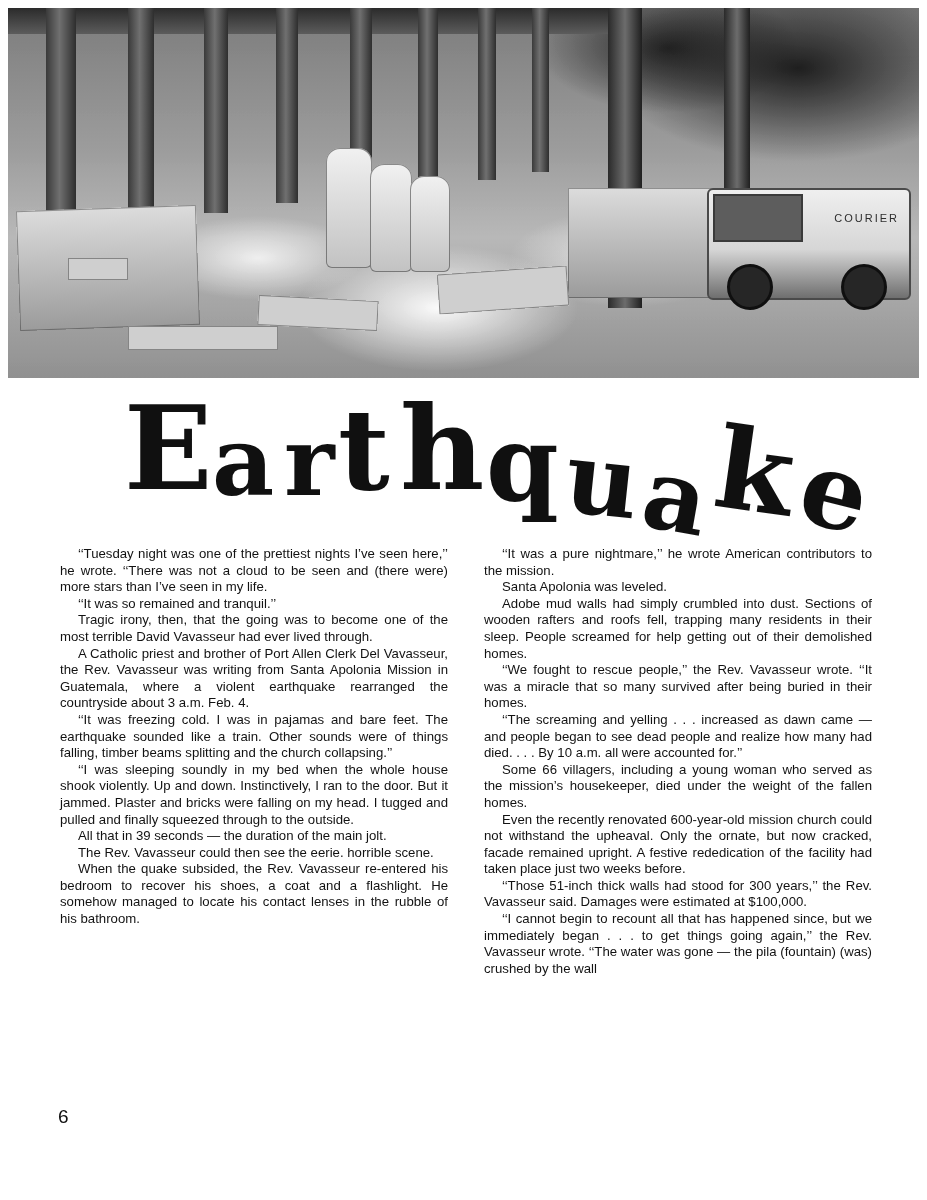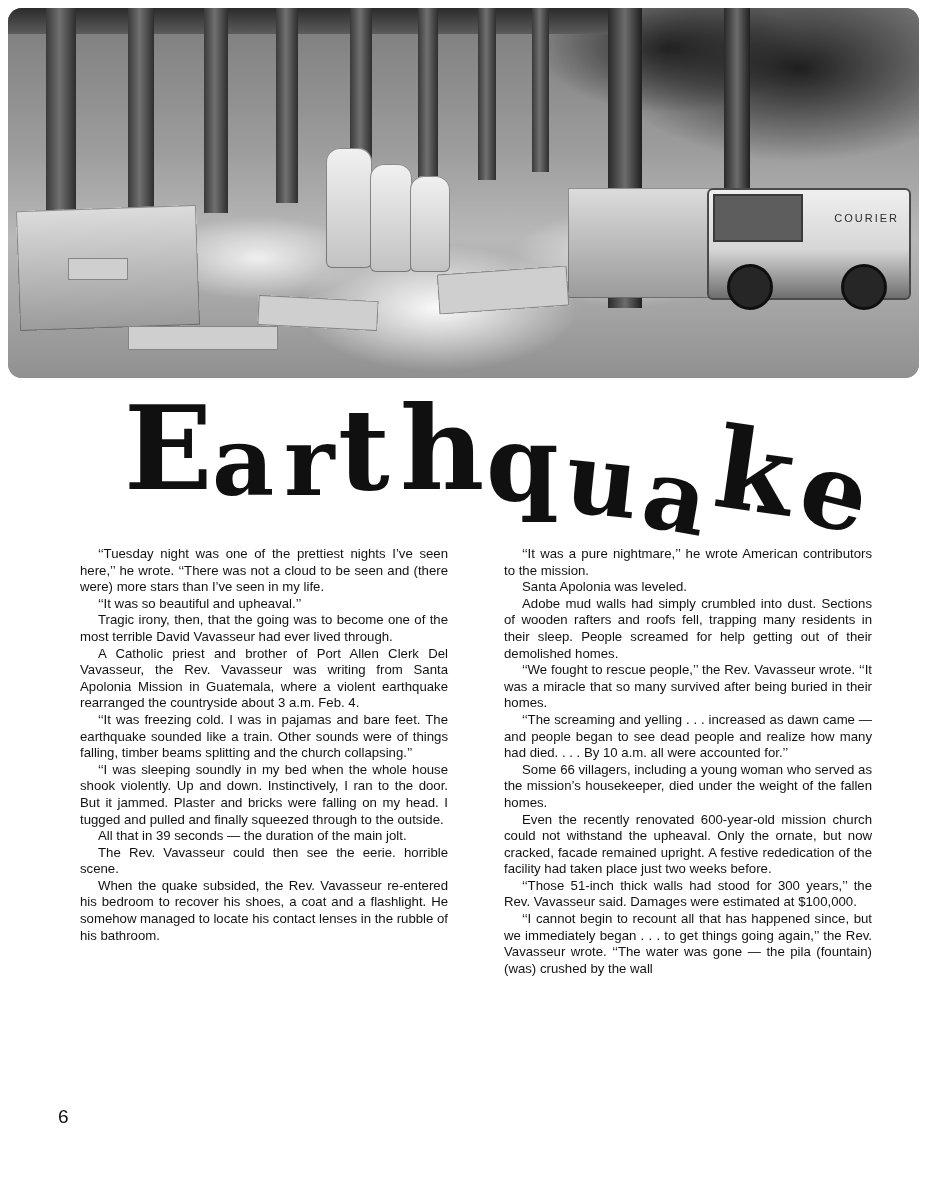--- a/index.html
+++ b/index.html
@@ -18,21 +18,20 @@
 
   
   .photo-wrap {
     position: absolute;
     left: 8px;
     top: 8px;
     width: 911px;
     height: 370px;
     overflow: hidden;
     background: #8d8d8d;
-    border-radius: 14px;
   }
   .photo {
     position: absolute;
     inset: 0;
     background:
       
       radial-gradient(ellipse 200px 90px at 430px 300px, rgba(255,255,255,0.85), rgba(255,255,255,0) 70%),
       radial-gradient(ellipse 150px 60px at 250px 250px, rgba(255,255,255,0.7), rgba(255,255,255,0) 70%),
       radial-gradient(ellipse 170px 70px at 620px 250px, rgba(245,245,245,0.7), rgba(255,255,255,0) 70%),
       
@@ -156,21 +155,21 @@
   }
   .col p {
     margin: 0;
     font-size: 13.2px;
     line-height: 16.6px;
     text-align: justify;
     text-justify: inter-word;
     font-family: "Liberation Sans", sans-serif;
     color: #121212;
   }
-  .col p.indent { text-indent: 18px; margin-left: 20px; }
+  .col p.indent { text-indent: 18px; }
 
   .folio {
     position: absolute;
     left: 58px;
     top: 1106px;
     font-size: 19px;
     font-family: "Liberation Sans", sans-serif;
     color: #111;
   }
 </style>
@@ -222,21 +221,21 @@
   <span class="title-letter" style="left:486px; top:34px; font-size:104px;">q</span>
   <span class="title-letter" style="left:566px; top:52px; font-size:100px; transform:rotate(6deg);">u</span>
   <span class="title-letter" style="left:644px; top:70px; font-size:98px; transform:rotate(10deg);">a</span>
   <span class="title-letter" style="left:716px; top:38px; font-size:112px; transform:rotate(8deg);">k</span>
   <span class="title-letter" style="left:802px; top:62px; font-size:104px; transform:rotate(14deg);">e</span>
 </div>
 
 <div class="columns">
   <div class="col">
     <p class="indent">‘‘Tuesday night was one of the prettiest nights I’ve seen here,’’ he wrote. ‘‘There was not a cloud to be seen and (there were) more stars than I’ve seen in my life.</p>
-    <p class="indent">‘‘It was so beautiful and upheaval.’’</p>
+    <p class="indent">‘‘It was so remained and tranquil.’’</p>
     <p class="indent">Tragic irony, then, that the going was to become one of the most terrible David Vavasseur had ever lived through.</p>
     <p class="indent">A Catholic priest and brother of Port Allen Clerk Del Vavasseur, the Rev. Vavasseur was writing from Santa Apolonia Mission in Guatemala, where a violent earthquake rearranged the countryside about 3 a.m. Feb. 4.</p>
     <p class="indent">‘‘It was freezing cold. I was in pajamas and bare feet. The earthquake sounded like a train. Other sounds were of things falling, timber beams splitting and the church collapsing.’’</p>
     <p class="indent">‘‘I was sleeping soundly in my bed when the whole house shook violently. Up and down. Instinctively, I ran to the door. But it jammed. Plaster and bricks were falling on my head. I tugged and pulled and finally squeezed through to the outside.</p>
     <p class="indent">All that in 39 seconds — the duration of the main jolt.</p>
     <p class="indent">The Rev. Vavasseur could then see the eerie. horrible scene.</p>
     <p class="indent">When the quake subsided, the Rev. Vavasseur re-entered his bedroom to recover his shoes, a coat and a flashlight. He somehow managed to locate his contact lenses in the rubble of his bathroom.</p>
   </div>
   <div class="col">
     <p class="indent">‘‘It was a pure nightmare,’’ he wrote American contributors to the mission.</p>

